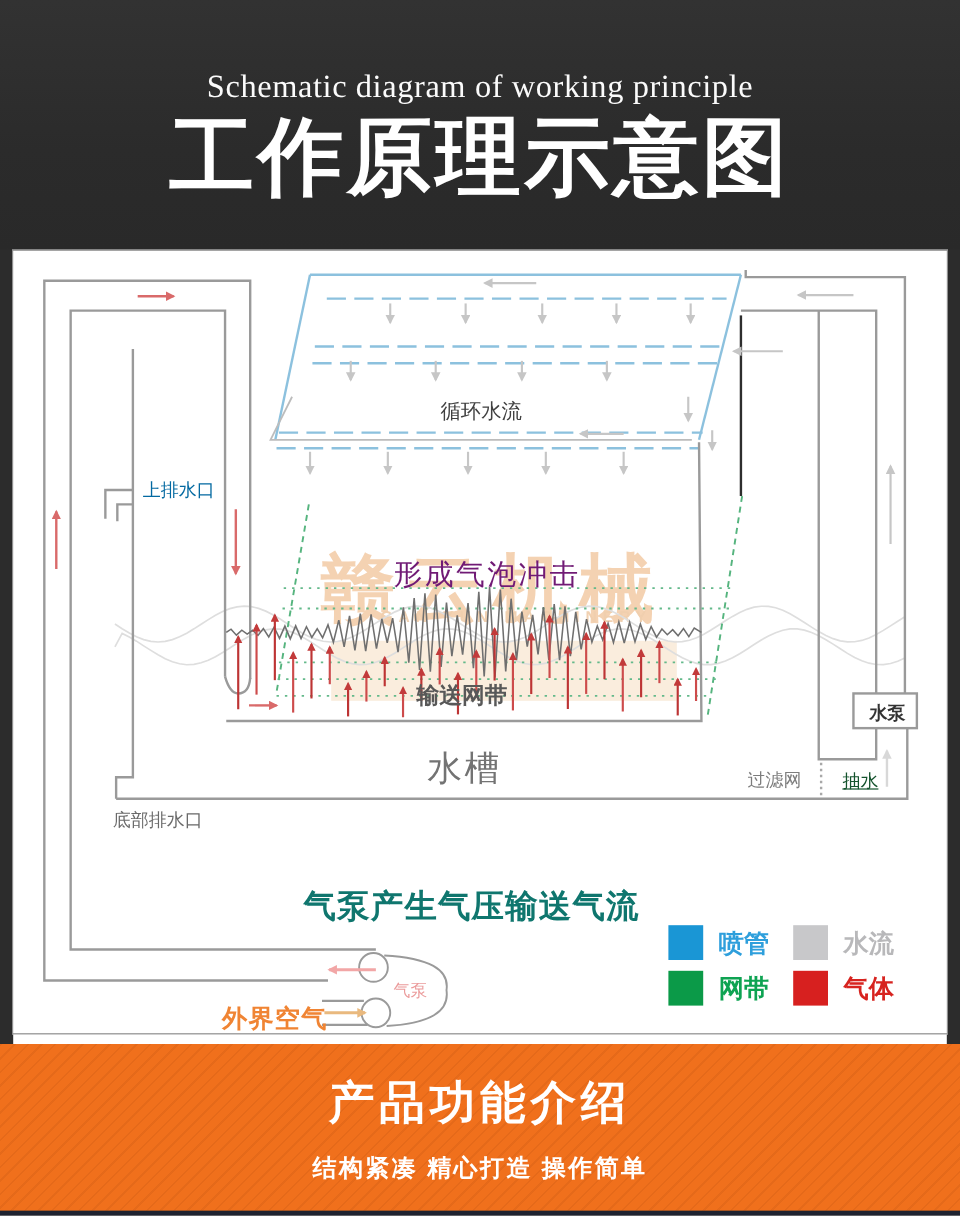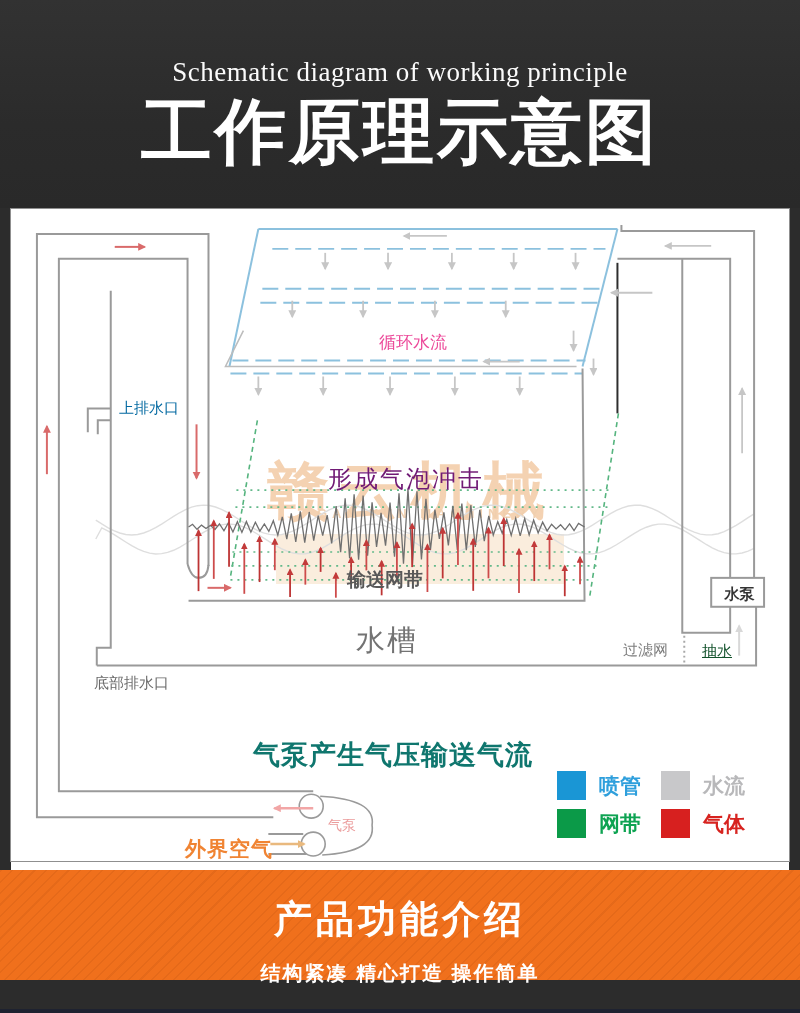--- a/index.html
+++ b/index.html
@@ -17,21 +17,21 @@
          border:1px solid #8f8f8f;}
   .panel-skirt{position:absolute;left:11px;top:862px;width:778px;height:8px;background:#ffffff;}
   .panel svg{position:absolute;left:0;top:0;width:778px;height:652px;z-index:2;}
   .underlay{position:absolute;z-index:1;}
   .band{left:265px;top:325px;width:288px;height:50px;background:rgba(245,219,187,.5);}
   .wm-zh{left:256px;top:240px;width:300px;font-family:"Liberation Serif",serif;font-weight:700;
          font-size:62px;letter-spacing:10px;color:#f2c79f;opacity:.8;white-space:nowrap;}
   .wm-en{left:306px;top:297px;font-size:13px;letter-spacing:5px;color:#f0cfae;opacity:.95;
          font-weight:700;white-space:nowrap;}
   .lbl{position:absolute;z-index:3;white-space:nowrap;font-family:"Liberation Serif",serif;}
-  .lbl-circ{left:368px;top:122px;font-size:17px;color:#ec4899;}
+  .lbl-circ{left:356px;top:122px;font-size:17px;color:#404040;}
   .lbl-updrain{left:108px;top:190px;font-size:15px;color:#0369a1;text-align:center;}
   .lbl-bubble{left:317px;top:254px;font-size:24px;letter-spacing:2px;color:#701a75;}
   .lbl-belt{left:336px;top:358px;font-size:19px;font-weight:700;color:#585858;}
   .lbl-tank{left:345px;top:412px;font-size:29px;letter-spacing:2px;color:#737373;}
   .lbl-filter{left:612px;top:432px;font-size:15px;color:#7d7d7d;}
   .lbl-pumpwater{left:691px;top:433px;font-size:15px;color:#14532d;text-decoration:underline;}
   .lbl-waterpump{left:702px;top:372px;width:53px;height:27px;display:flex;align-items:center;
                  justify-content:center;font-size:15px;font-weight:700;color:#333;z-index:4;}
   .lbl-bottomdrain{left:83px;top:465px;font-size:15px;color:#6a6a6a;}
   .lbl-airnote{left:242px;top:528px;font-size:27px;font-weight:700;letter-spacing:1px;
@@ -43,21 +43,21 @@
   .legend{position:absolute;left:546px;top:562px;z-index:3;display:grid;
           grid-template-columns:104px auto;row-gap:9px;font-family:"Liberation Sans",sans-serif;}
   .lg-item{display:flex;align-items:center;gap:13px;}
   .sw{width:29px;height:29px;flex:0 0 29px;}
   .sw-blue{background:#1a96d5;} .sw-gray{background:#c8c8ca;}
   .sw-green{background:#0b9a48;} .sw-red{background:#d7201f;}
   .lg-label{font-size:21px;font-weight:700;}
   .lg-t-blue{color:#2e9fdc;} .lg-t-gray{color:#b8b8ba;}
   .lg-t-green{color:#0ea352;} .lg-t-red{color:#d7231f;}
   
-  .footer{position:absolute;left:0;top:870px;width:800px;height:110px;background-color:#f0701c;
+  .footer{position:absolute;left:0;top:870px;width:800px;height:139px;background-color:#f0701c;
           background-image:repeating-linear-gradient(135deg,rgba(120,40,0,.09) 0 1.5px,rgba(120,40,0,0) 1.5px 8px);
           text-align:center;color:#fff;}
   .footer-title{margin:0;padding-top:24px;font-size:38px;font-weight:700;letter-spacing:4px;}
   .footer-tag{margin:15px 0 0 0;font-size:20px;font-weight:700;letter-spacing:2px;}
   .footer-strip{position:absolute;left:0;top:1009px;width:800px;height:4px;background:#1e2230;}
 </style>
 </head>
 <body>
 
 <div class="page">

